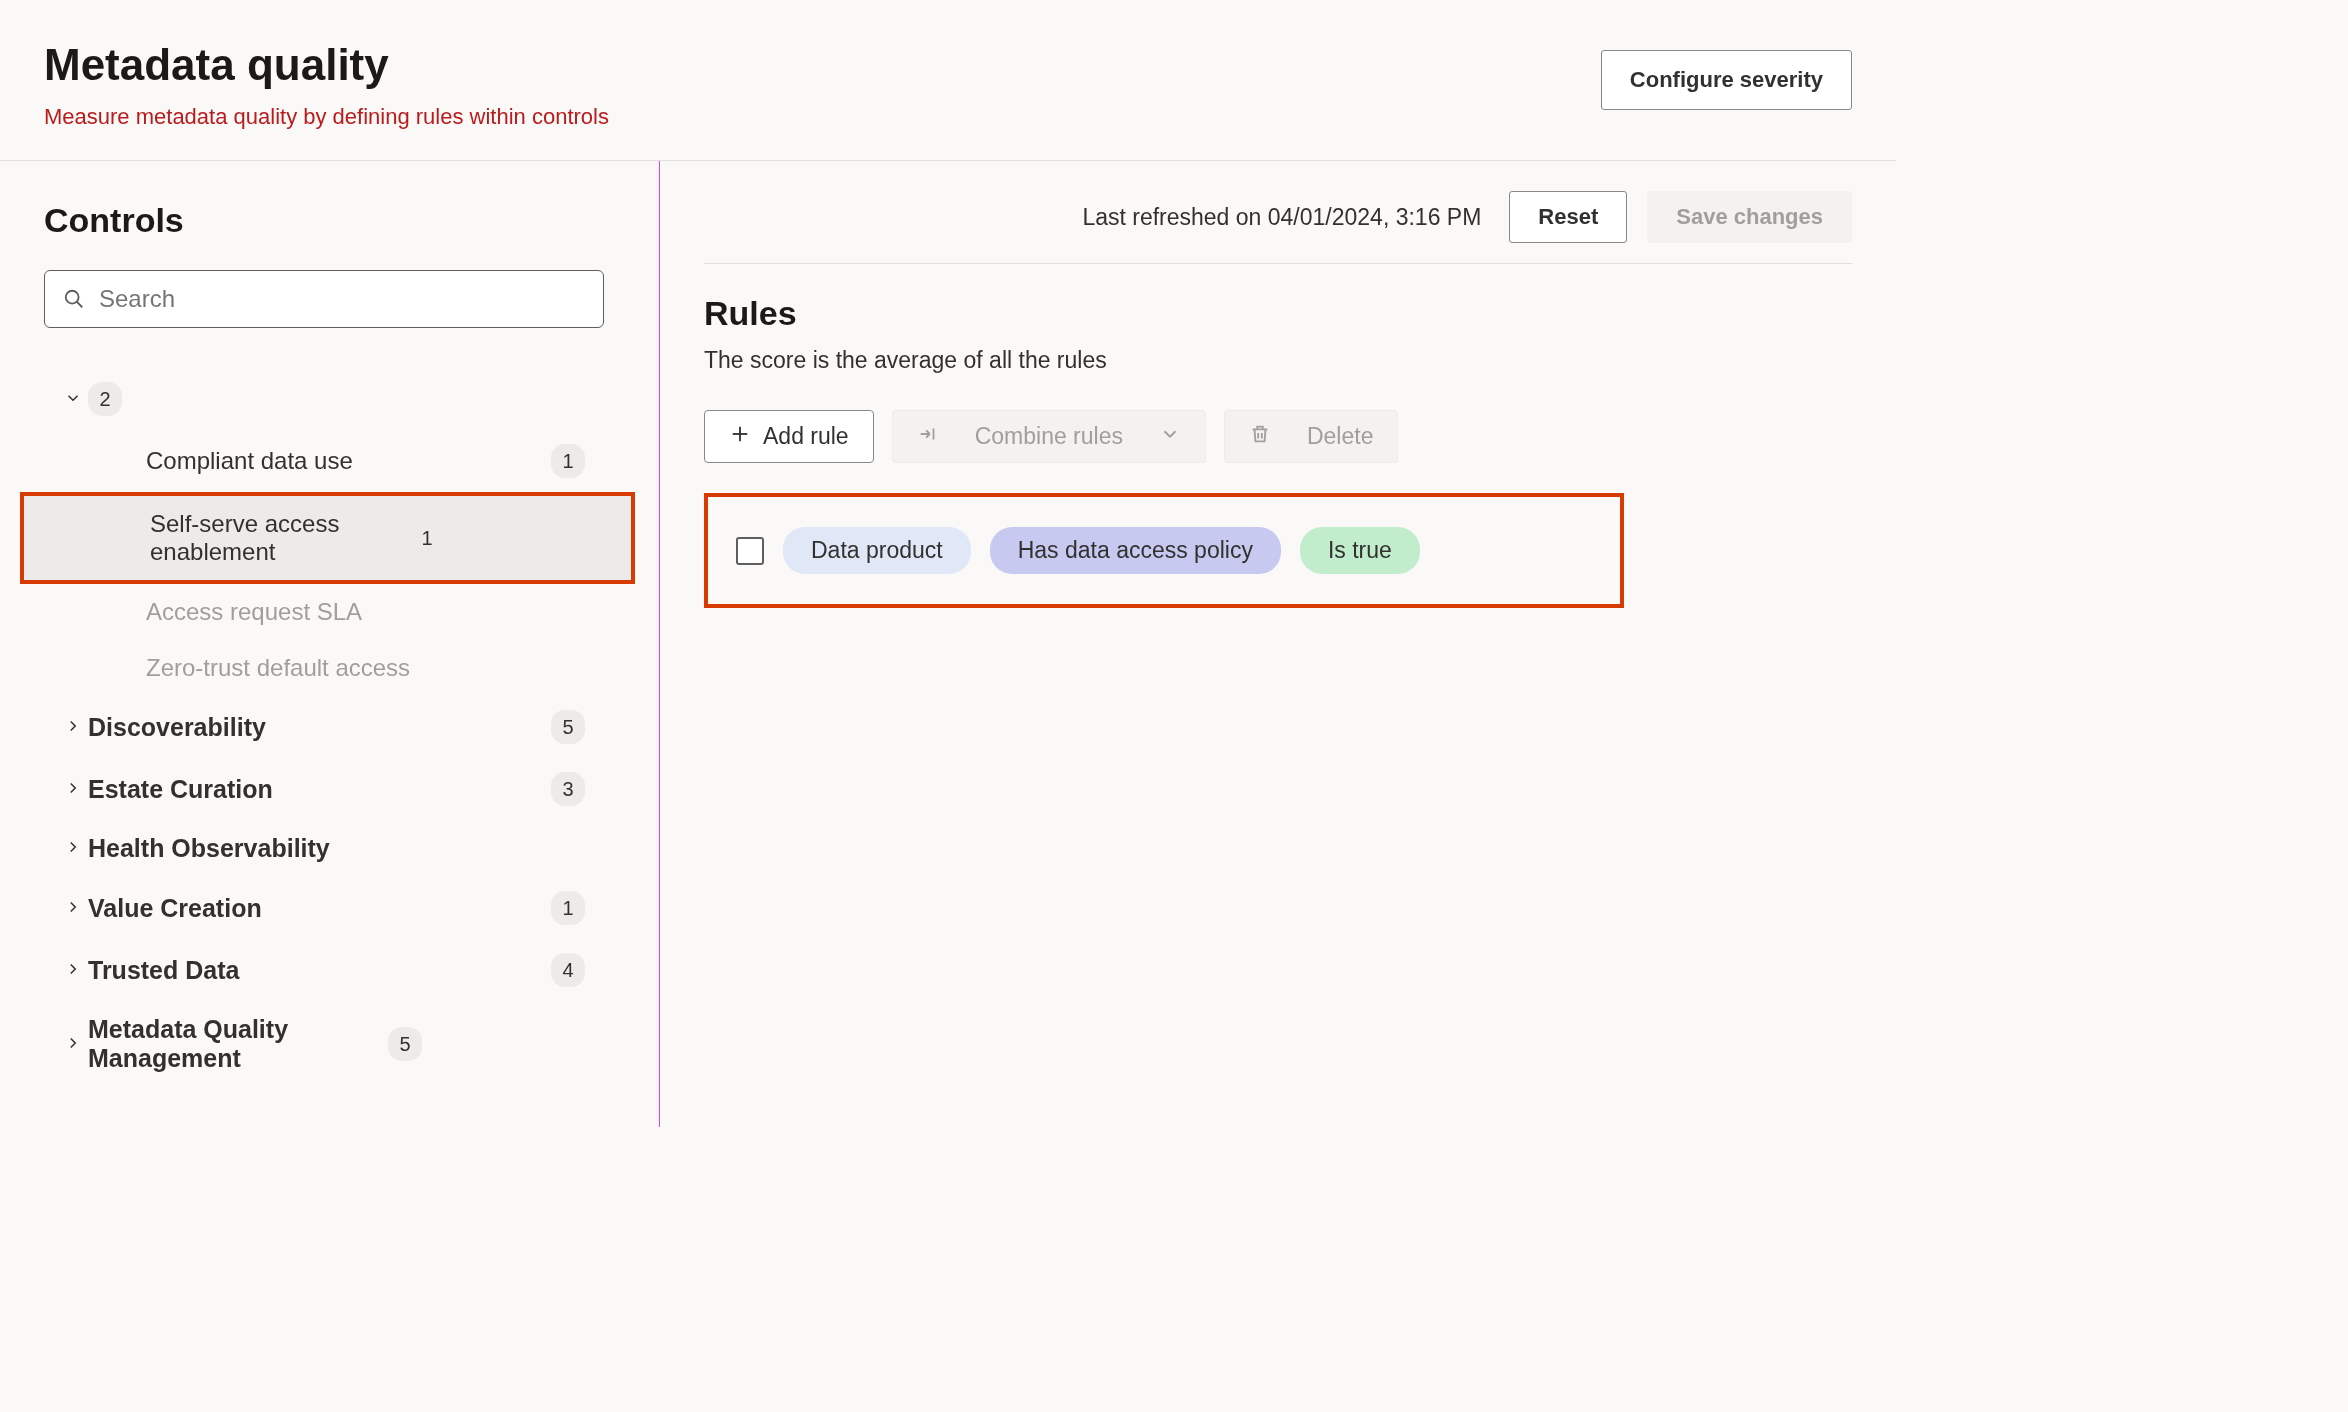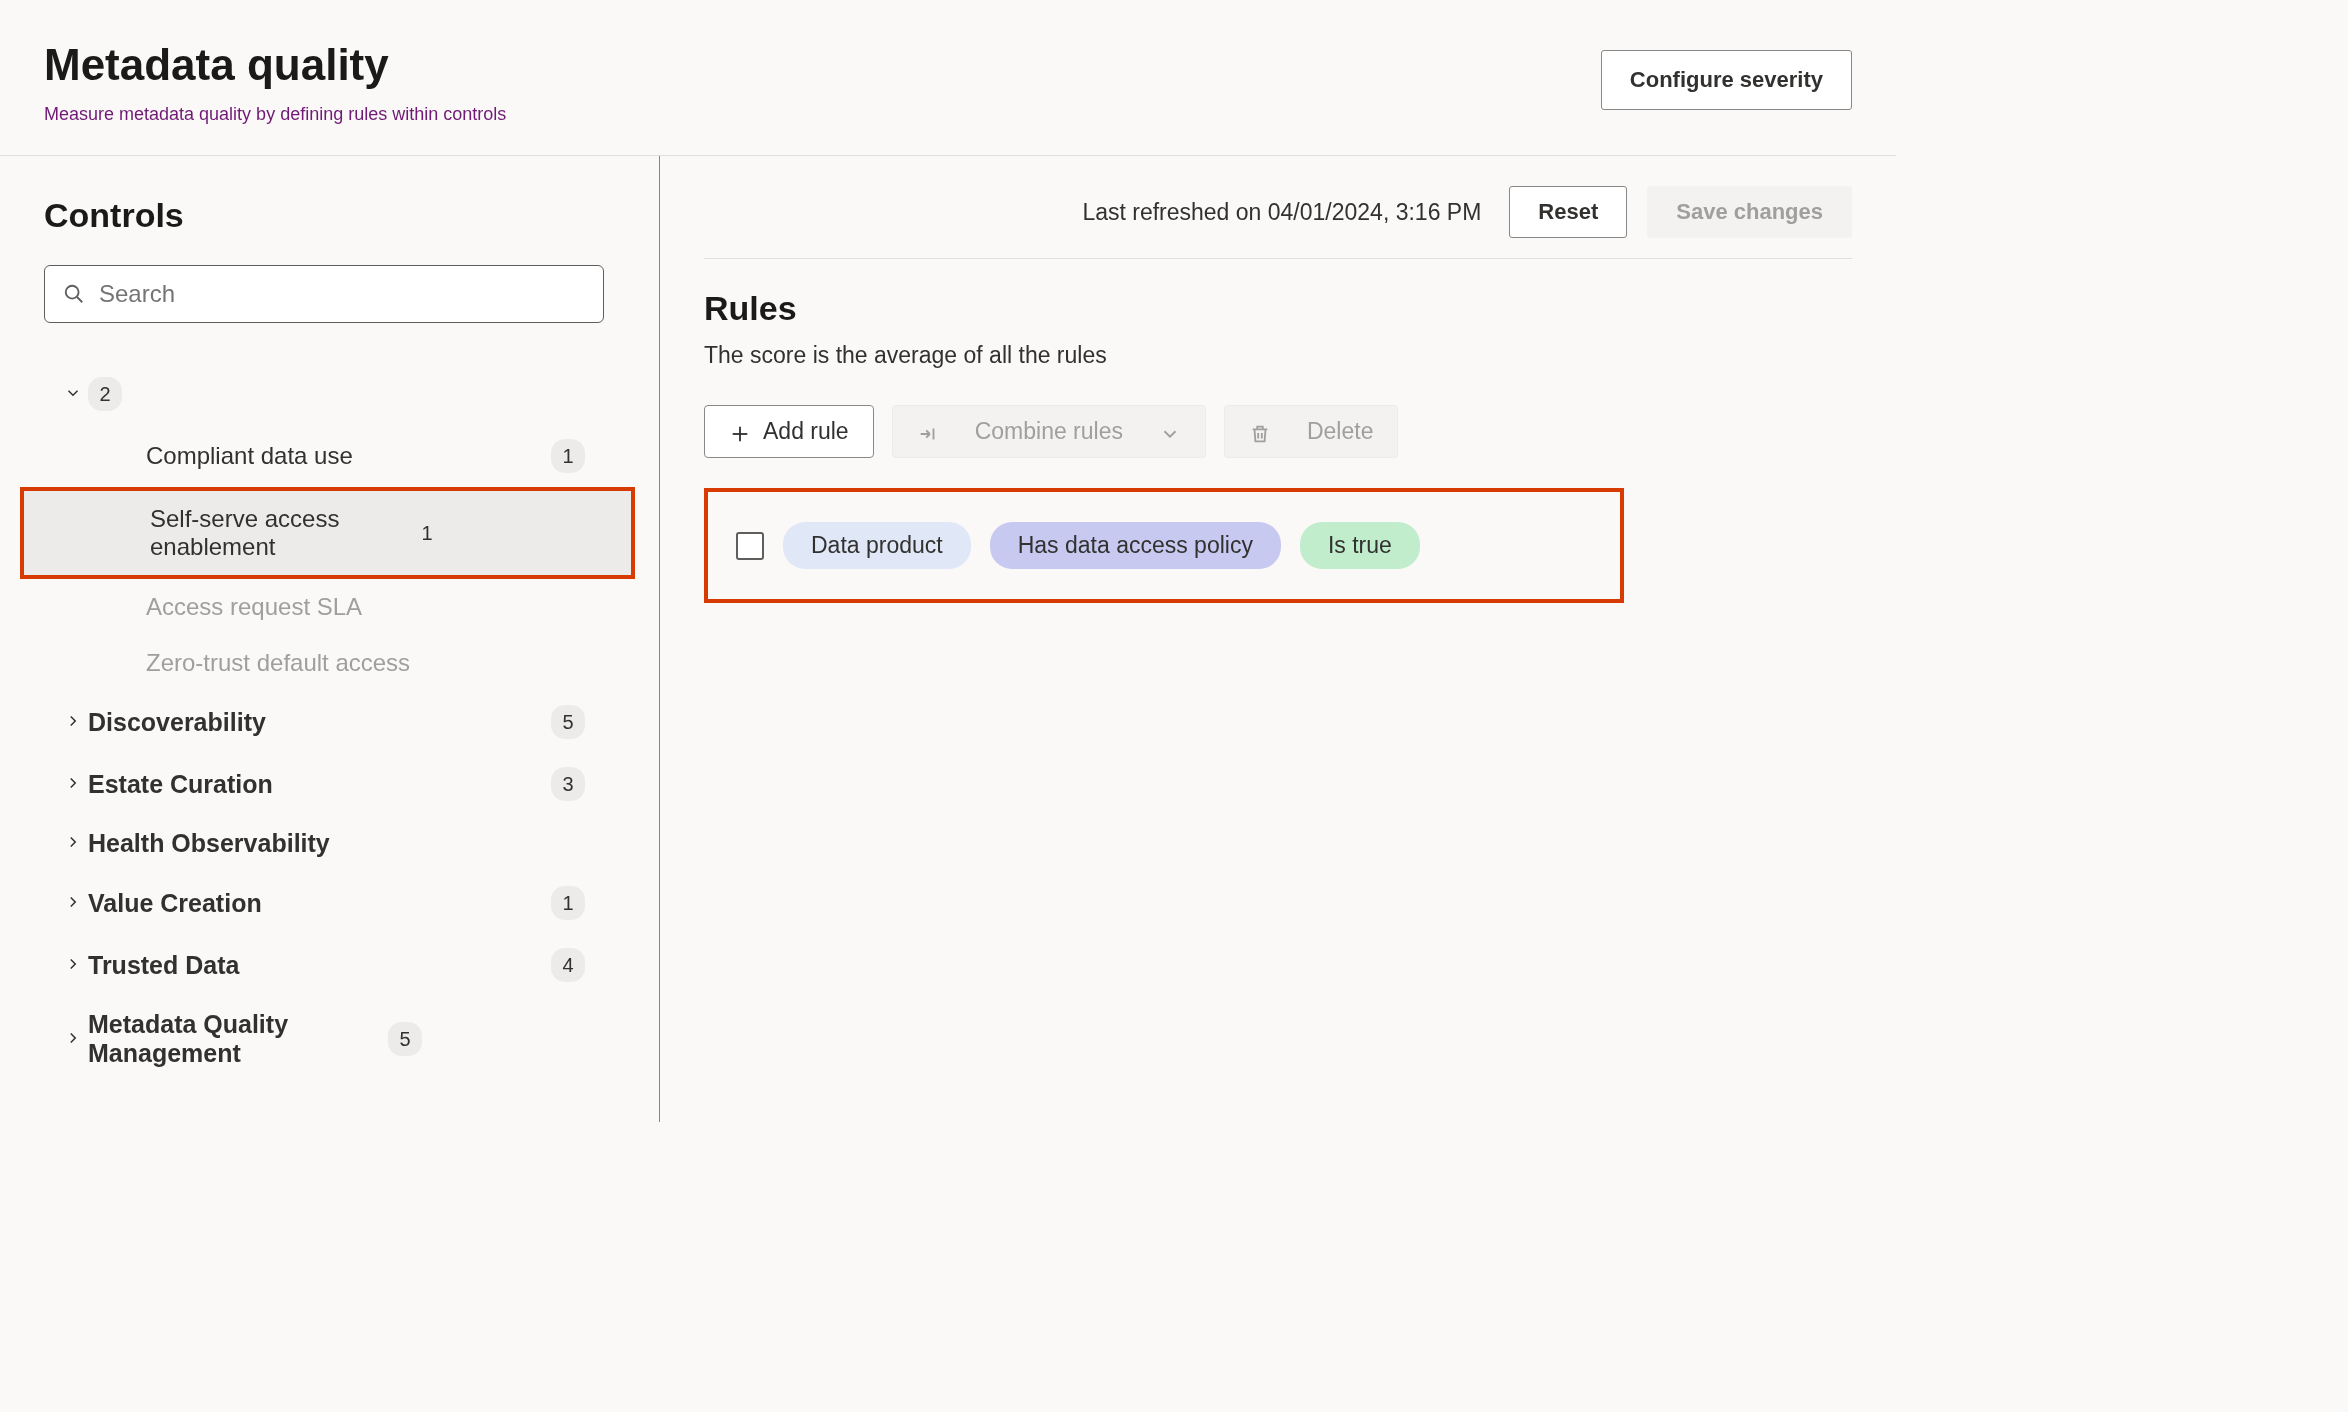--- a/index.html
+++ b/index.html
@@ -8,21 +8,21 @@
 .page { width: 1896px; height: 1412px; background: #faf9f8; }
 
 .header {
   padding: 40px 44px 30px 44px;
   border-bottom: 1px solid #e1dfdd;
   display: flex;
   justify-content: space-between;
   align-items: flex-start;
 }
 .header-left h1 { font-size: 44px; font-weight: 700; margin-bottom: 14px; color: #1b1a19; }
-.header-left p { font-size: 18px; color: #701a75; }
+.header-left p { font-size: 22px; color: #b91c1c; }
 .btn-configure {
   background: #fff;
   border: 1px solid #8a8886;
   border-radius: 3px;
   padding: 16px 28px;
   font-size: 22px;
   font-weight: 600;
   color: #323130;
   cursor: pointer;
   margin-top: 10px;
@@ -117,21 +117,21 @@
 }
 .btn-disabled {
   background: #f3f2f1; border: 1px solid #f3f2f1; color: #a19f9d; cursor: not-allowed;
 }
 
 .main h2 { font-size: 34px; font-weight: 700; margin-bottom: 14px; color: #1b1a19; }
 .main .subtitle { font-size: 23px; color: #323130; margin-bottom: 36px; }
 
 .rules-toolbar { display: flex; gap: 18px; margin-bottom: 30px; }
 .rbtn {
-  display: flex; align-items: flex-end; gap: 12px;
+  display: flex; align-items: flex-start; gap: 12px;
   border-radius: 4px; padding: 12px 24px; font-size: 23px; font-weight: 400;
 }
 .rbtn-primary { background: #fff; border: 1px solid #8a8886; color: #323130; cursor: pointer; font-weight: 400; }
 .rbtn-disabled { background: #f3f2f1; border: 1px solid #edebe9; color: #a19f9d; cursor: not-allowed; gap: 36px; }
 .rbtn svg { width: 22px; height: 22px; }
 
 .rule-row-wrap { border: 4px solid #d83b01; padding: 0; width: 920px; }
 .rule-row {
   display: flex;
   align-items: center;

